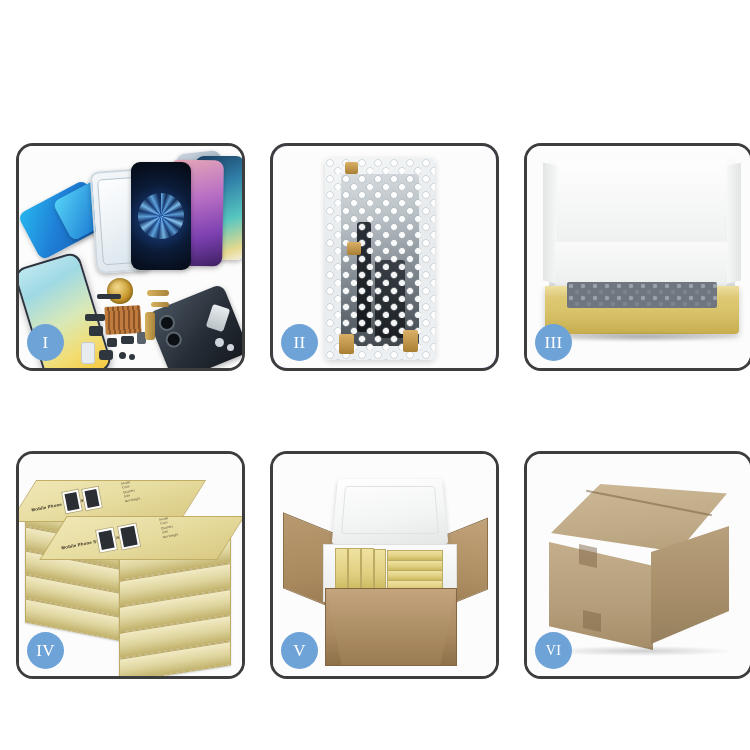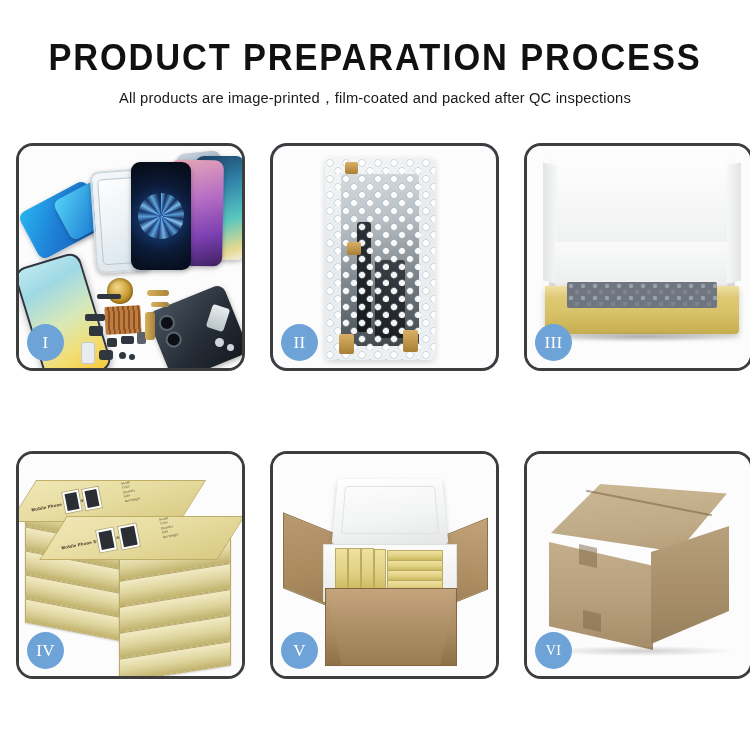--- a/index.html
+++ b/index.html
@@ -335,24 +335,20 @@
   .shadow6{
     position:absolute;left:20px;top:192px;width:186px;height:10px;
     background:radial-gradient(ellipse at center,rgba(0,0,0,.18),rgba(0,0,0,0) 72%);
   }
 </style>
 </head>
 <body>
 
 <div class="sheet">
 
-  <div class="header">
-    <div class="title">PRODUCT PREPARATION PROCESS</div>
-    <div class="subtitle">All products are image-printed，film-coated and packed after QC inspections</div>
-  </div>
 
   <div class="grid">
 
     <div class="panel p1">
       <div class="stage">
         <div class="ph ph-blue"></div>
         <div class="ph ph-blue2"></div>
         <div class="ph ph-silver"></div>
         <div class="ph ph-glass"></div>
         <div class="ph ph-teal"></div>

